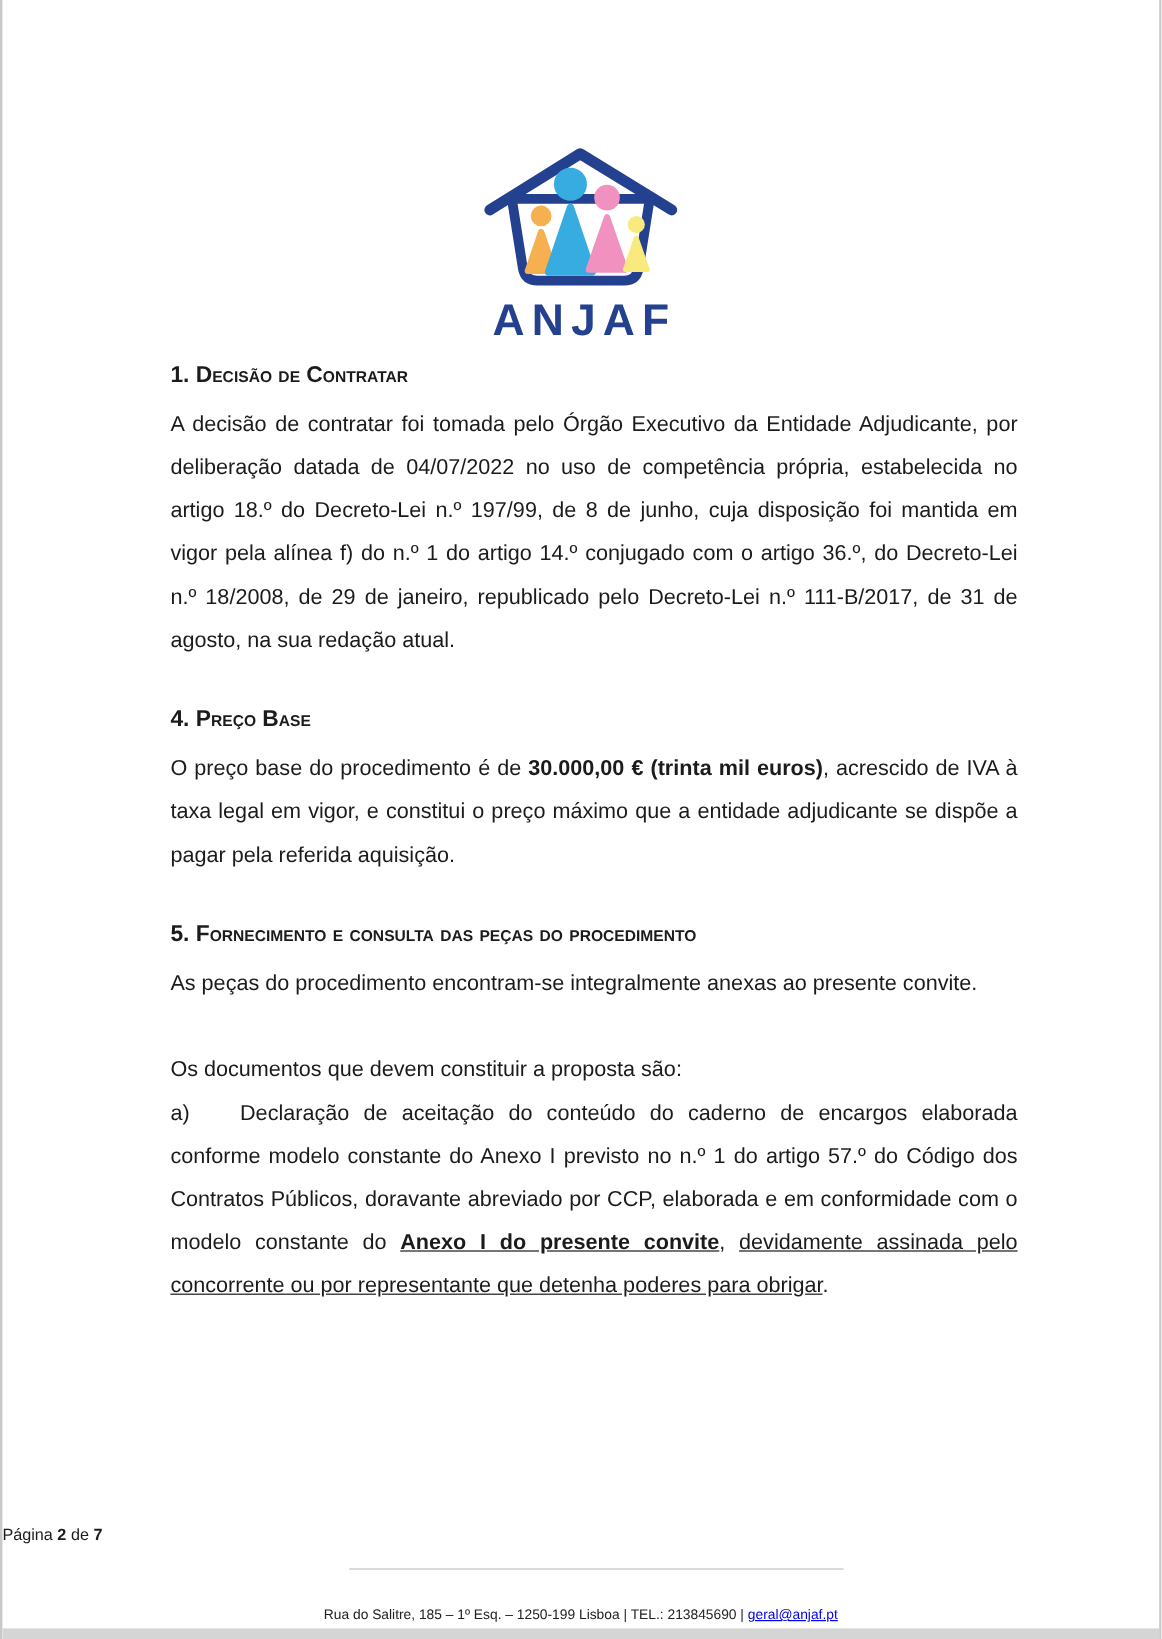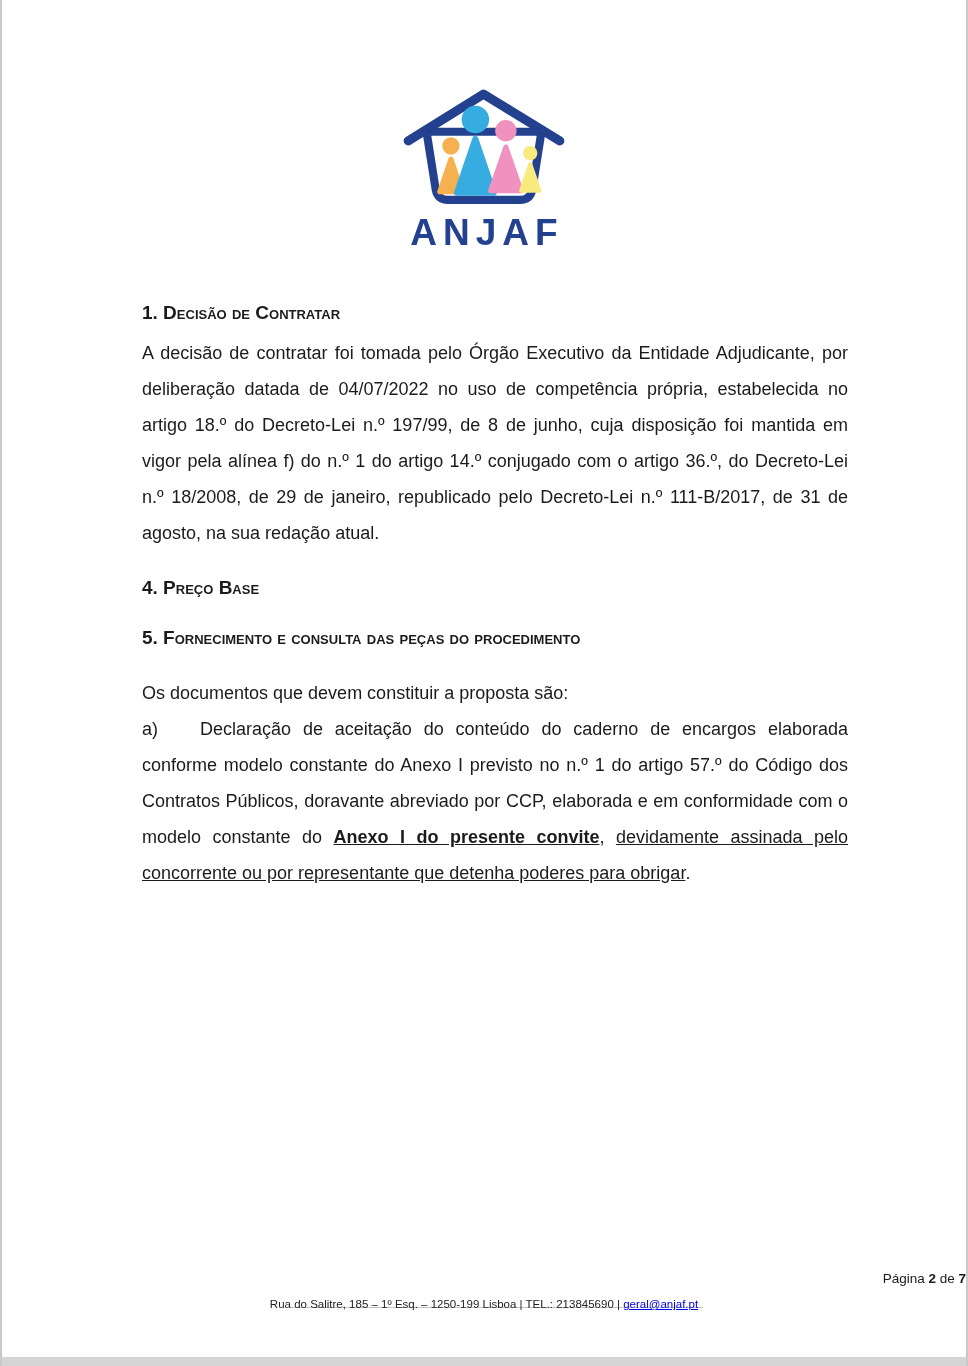--- a/index.html
+++ b/index.html
@@ -7,21 +7,21 @@
     position:relative;
     width:968px; height:1366px;
     box-sizing:border-box;
     background:#ffffff;
     border-left:2px solid #c9c9c9;
     border-right:2px solid #c9c9c9;
     overflow:hidden;
     font-family:"Liberation Sans", sans-serif;
     color:#1b1b1b;
   }
-  .logo-block { padding-top:86px; text-align:center; }
+  .logo-block { padding-top:120px; text-align:center; }
   .logo-block svg { display:block; margin:0 auto; }
   .brand {
     margin-top:4px;
     font-size:37px;
     font-weight:bold;
     letter-spacing:6px;
     padding-left:6px; 
     color:var(--navy, #24418F);
   }
   .doc-text {
@@ -32,39 +32,39 @@
   }
   .sec-heading {
     font-variant:small-caps;
     font-weight:bold;
     font-size:19px;
     line-height:26px;
     margin:0 0 9px 0;
   }
   section + section .sec-heading { margin-top:0; }
   section { margin-top:0; }
-  section:not(:first-child) { margin-top:24px; }
+  section:not(:first-child) { margin-top:36px; }
   .para {
     margin:0;
     line-height:36px;
     text-align:justify;
   }
   .para .bold { font-weight:bold; }
   .para .underline { text-decoration:underline; }
   .tab { display:inline-block; width:42px; }
   .page-num {
     position:absolute; top:1271px; left:0; width:100%;
-    text-align:right; font-size:13.5px; color:#1b1b1b;
+    text-align:left; font-size:13.5px; color:#1b1b1b;
   }
   .footer-divider {
     position:absolute; top:1307px; left:289px;
     width:412px; height:1px; background:#c2c2c2;
   }
   .address {
-    position:absolute; top:1298px; left:0; width:100%;
+    position:absolute; top:1340px; left:0; width:100%;
     text-align:center; font-size:11.5px; color:#222222;
   }
   .address a { color:var(--link, #0000EE); text-decoration:underline; }
   .bottom-strip {
     position:absolute; left:0; bottom:0; width:100%; height:9px;
     background:#d5d5d5;
   }
 </style>
 </head>
 <body>
@@ -101,23 +101,25 @@
   </header>
 
   <main class="doc-text">
     <div id="sections">
         <section>
           <h2 class="sec-heading">1. Decisão de Contratar</h2>
           <p class="para"><span>A decisão de contratar foi tomada pelo Órgão Executivo da Entidade Adjudicante, por deliberação datada de 04/07/2022 no uso de competência própria, estabelecida no artigo 18.º do Decreto-Lei n.º 197/99, de 8 de junho, cuja disposição foi mantida em vigor pela alínea f) do n.º 1 do artigo 14.º conjugado com o artigo 36.º, do Decreto-Lei n.º 18/2008, de 29 de janeiro, republicado pelo Decreto-Lei n.º 111-B/2017, de 31 de agosto, na sua redação atual.</span></p>
         </section>
         <section>
           <h2 class="sec-heading">4. Preço Base</h2>
+          <p class="para"><span>O preço base do procedimento é de </span><span class="bold">30.000,00 € (trinta mil euros)</span><span>, acrescido de IVA à taxa legal em vigor, e constitui o preço máximo que a entidade adjudicante se dispõe a pagar pela referida aquisição.</span></p>
         </section>
         <section>
           <h2 class="sec-heading">5. Fornecimento e consulta das peças do procedimento</h2>
+          <p class="para"><span>As peças do procedimento encontram-se integralmente anexas ao presente convite.</span></p>
         </section>
         <section>
           <p class="para"><span>Os documentos que devem constituir a proposta são:</span></p>
           <p class="para"><span>a)</span><span class="tab"></span><span>Declaração de aceitação do conteúdo do caderno de encargos elaborada conforme modelo constante do Anexo I previsto no n.º 1 do artigo 57.º do Código dos Contratos Públicos, doravante abreviado por CCP, elaborada e em conformidade com o modelo constante do </span><span class="bold underline">Anexo I do presente convite</span><span>, </span><span class="underline">devidamente assinada pelo concorrente ou por representante que detenha poderes para obrigar</span><span>.</span></p>
         </section>
       </div>
   </main>
 
   <div class="page-num"><span>Página </span><b>2</b><span> de </span><b>7</b></div>
 

